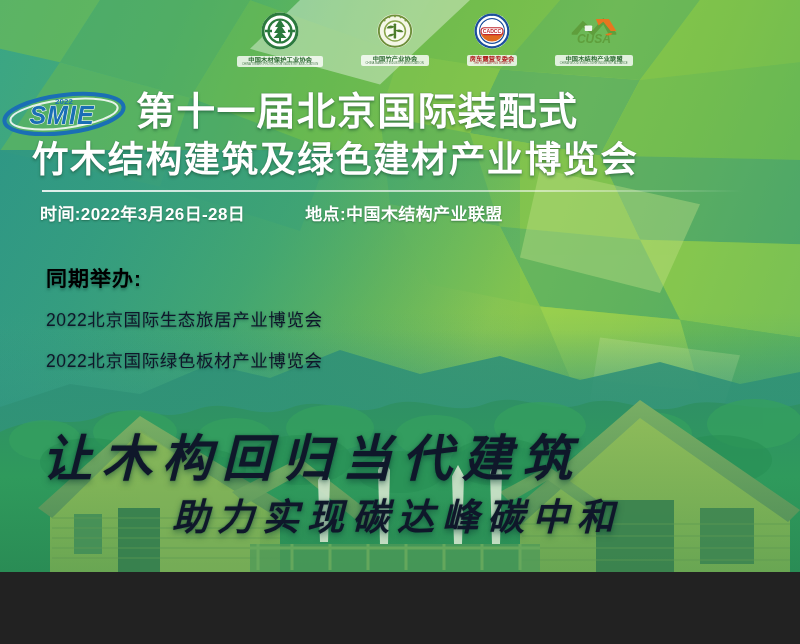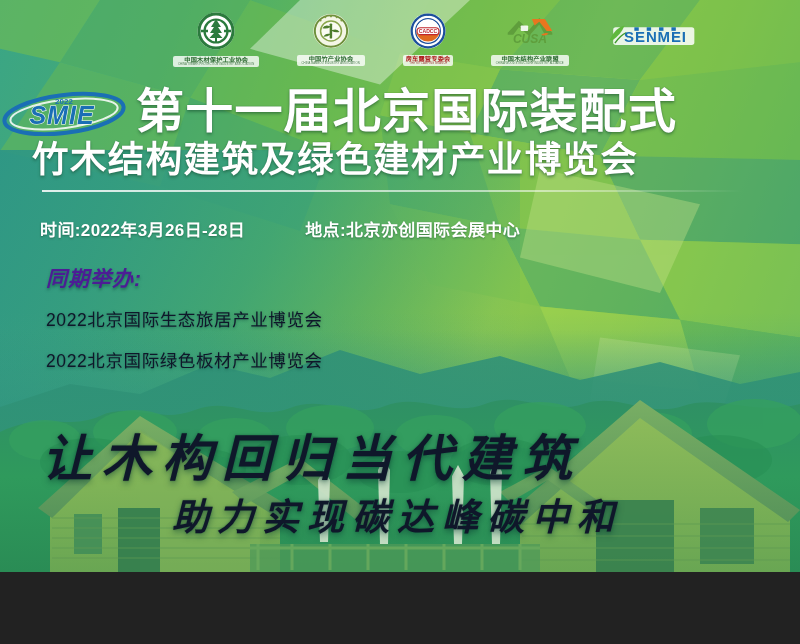--- a/index.html
+++ b/index.html
@@ -71,48 +71,46 @@
   
   .header{position:absolute;left:0;top:88px;width:800px;}
   .title-row{display:flex;align-items:center;}
   .smie{
     position:relative;width:128px;height:46px;flex:none;margin-right:8px;margin-top:2px;
   }
   .smie svg{display:block;}
   .title-1,.title-2{
     color:#ffffff;
     font-weight:bold;
-    font-size:48px;
+    font-size:39px;
     line-height:44px;
     letter-spacing:1.2px;
     text-shadow:0 2px 3px rgba(20,70,45,.45), 0 0 1px rgba(20,70,45,.6);
     white-space:nowrap;
   }
   .title-2{padding-left:32px;font-size:36.5px;letter-spacing:1.4px;margin-top:2px;}
 
   .rule{
     position:absolute;left:42px;top:102px;width:700px;height:2px;
     background:linear-gradient(90deg,rgba(255,255,255,.85),rgba(255,255,255,.55) 70%,rgba(255,255,255,0));
   }
   .meta{
     position:absolute;left:40px;top:112px;
     display:flex;gap:60px;
     color:#ffffff;font-size:17px;font-weight:bold;letter-spacing:.4px;
     text-shadow:0 1px 2px rgba(20,70,45,.5);
     white-space:nowrap;
-    margin-top:16px;
   }
 
   
   .concurrent{position:absolute;left:46px;top:262px;}
   .concurrent h3{
     margin:0 0 14px 0;
-    color:#4c1d95;font-size:21px;font-weight:bold;letter-spacing:1px;
+    color:#000000;font-size:21px;font-weight:bold;letter-spacing:1px;
     text-shadow:0 2px 3px rgba(15,70,60,.55);
-    font-style:italic;
   }
   .concurrent ul{list-style:none;margin:0;padding:0;}
   .concurrent li{
     color:#0f172a;font-size:17.5px;letter-spacing:.6px;
     margin-bottom:16px;
     text-shadow:0 1px 3px rgba(15,70,60,.55);
     white-space:nowrap;
   }
 
   
@@ -358,58 +356,41 @@
           <text x="28" y="33" font-family="'Liberation Sans',sans-serif" font-size="13" font-weight="bold" font-style="italic" fill="#5f9e3c" text-anchor="middle">CUSA</text>
           <path d="M40 24 q5 -3 8 -1 q-4 3 -8 1 Z" fill="#e8761f"></path>
         </svg>
       </span>
       <span class="cap">
         <span class="cn">中国木结构产业联盟</span>
         <span class="en">CHINA WOOD STRUCTURE INDUSTRY ALLIANCE</span>
       </span>
     </div>
 
-    <div class="logo">
-      <span class="mark">
-        <svg width="90" height="30" viewBox="0 0 100 34" xmlns="http://www.w3.org/2000/svg">
-          <rect x="6" y="6" width="92" height="20" rx="3" fill="#ffffff" opacity=".85"></rect>
-          <path d="M2 20 q7 -14 17 -16 q-4 10 -14 17 Z" fill="#5fb83c"></path>
-          <path d="M8 24 q6 -9 13 -12" stroke="#3f9a2c" stroke-width="1.6" fill="none"></path>
-          <text x="54" y="23" font-family="'Liberation Sans',sans-serif" font-size="17" font-weight="bold" fill="#1a6fb5" text-anchor="middle" letter-spacing="1">SENMEI</text>
-          <g fill="#1a6fb5">
-            <rect x="30" y="6" width="5" height="4"></rect>
-              <rect x="44" y="6" width="5" height="4"></rect>
-            <rect x="58" y="6" width="5" height="4"></rect>
-              <rect x="72" y="6" width="5" height="4"></rect>
-          </g>
-        </svg>
-      </span>
-
-    </div>
   </div>
 
   <div class="header">
     <div class="title-row">
       <span class="smie">
         <svg width="128" height="46" viewBox="0 0 128 46" xmlns="http://www.w3.org/2000/svg">
           <ellipse cx="64" cy="24" rx="60" ry="19" fill="none" stroke="#1a6fb5" stroke-width="4" transform="rotate(-7 64 24)"></ellipse>
           <ellipse cx="64" cy="24" rx="54" ry="14" fill="none" stroke="#ffffff" stroke-width="2" transform="rotate(-7 64 24)" opacity=".85"></ellipse>
           <text x="64" y="14" font-family="'Liberation Sans',sans-serif" font-size="8" font-weight="bold" fill="#1a6fb5" text-anchor="middle">2022</text>
           <text x="62" y="34" font-family="'Liberation Sans',sans-serif" font-size="25" font-weight="bold" font-style="italic" fill="#1a6fb5" text-anchor="middle" stroke="#ffffff" stroke-width="1.1" paint-order="stroke" letter-spacing="1">SMIE</text>
         </svg>
       </span>
       <span class="title-1">第十一届北京国际装配式</span>
     </div>
     <div class="title-2">竹木结构建筑及绿色建材产业博览会</div>
 
     <div class="rule"></div>
 
     <div class="meta">
       <span>时间:2022年3月26日-28日</span>
-      <span>地点:北京亦创国际会展中心</span>
+      <span>地点:中国木结构产业联盟</span>
     </div>
   </div>
 
   <div class="concurrent">
     <h3>同期举办:</h3>
     <ul>
       <li>2022北京国际生态旅居产业博览会</li>
       <li>2022北京国际绿色板材产业博览会</li>
     </ul>
   </div>

